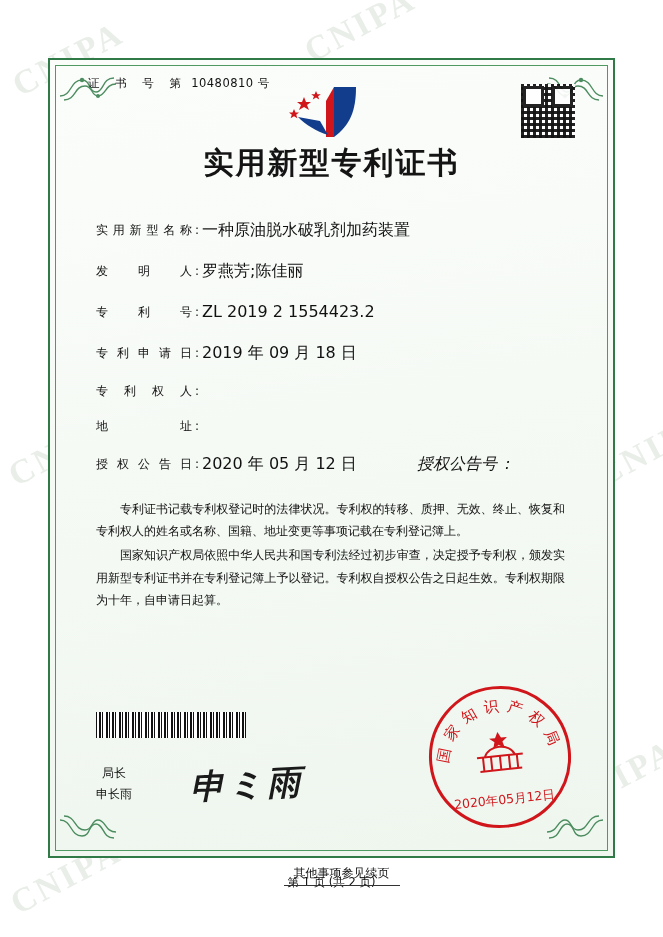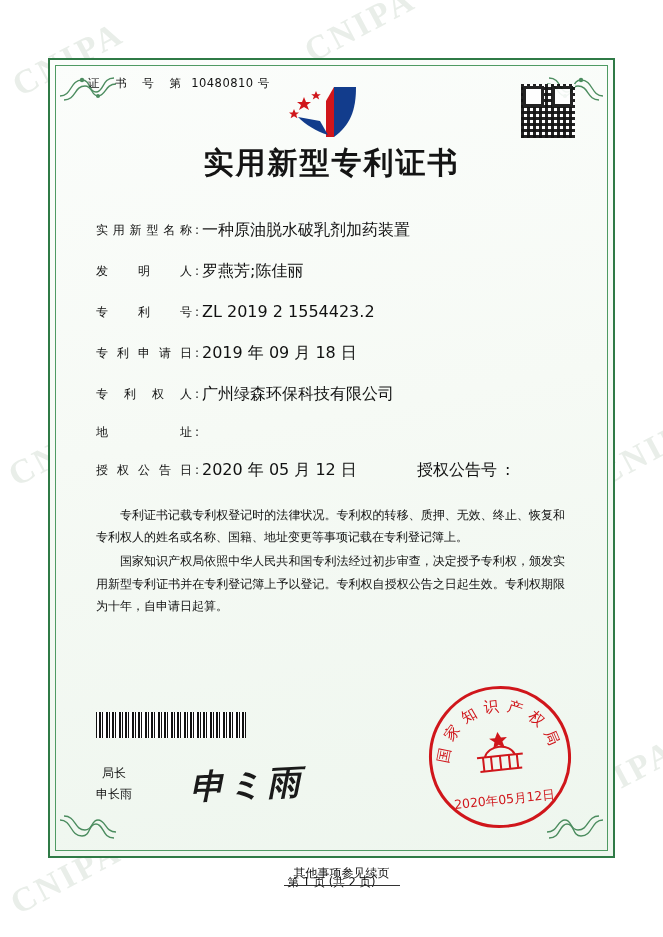--- a/index.html
+++ b/index.html
@@ -161,21 +161,21 @@
   }
   .row .value .sub {
     display: block;
     margin-top: 3px;
   }
   .two-col {
     display: flex;
     width: 100%;
   }
   .two-col .c1 { width: 215px; }
-  .two-col .c2 { flex: 1; display: flex; }
+  .two-col .c2 { flex: 1; display: flex; font-style: italic; }
   .two-col .c2 .lab { margin-right: 8px; }
 
   
   .paras {
     margin-top: 22px;
     padding: 0 10px 0 8px;
     font-size: 12px;
     line-height: 1.85;
     color: #111;
     text-align: justify;
@@ -373,21 +373,20 @@
 
       <div class="row">
         <span class="label">专利申请日</span>
         <span class="colon">:</span>
         <span class="value">2019 年 09 月 18 日</span>
       </div>
 
       <div class="row">
         <span class="label">专 利 权 人</span>
         <span class="colon">:</span>
-        <span class="value">广州绿森环保科技有限公司</span>
       </div>
 
       <div class="row">
         <span class="label">地 址</span>
         <span class="colon">:</span>
       </div>
 
       <div class="row">
         <span class="label">授权公告日</span>
         <span class="colon">:</span>

